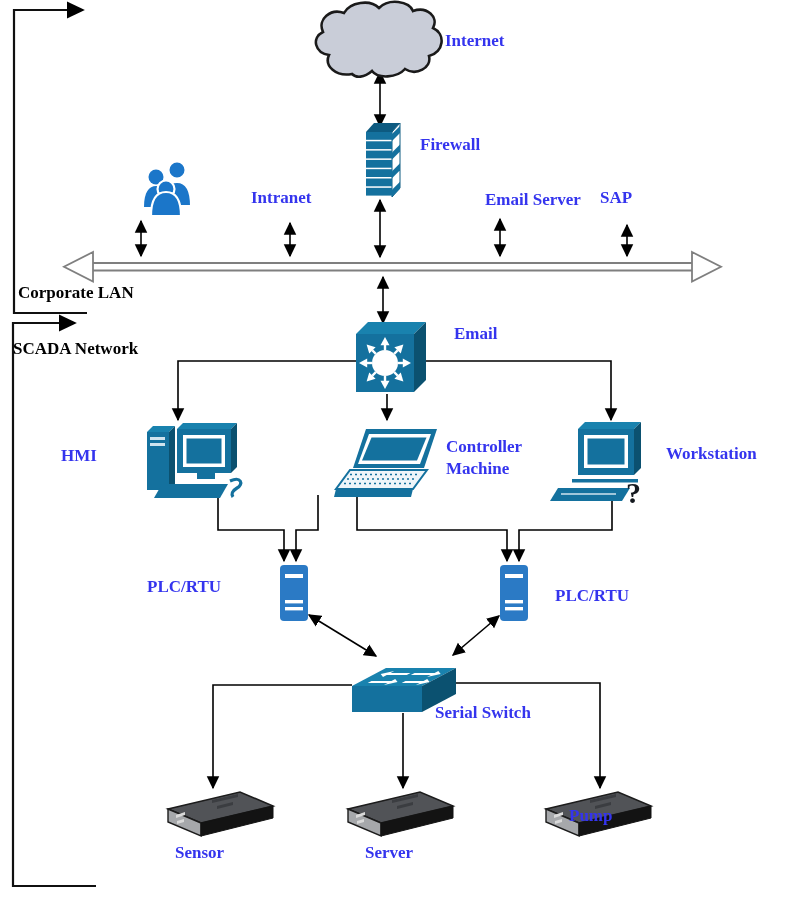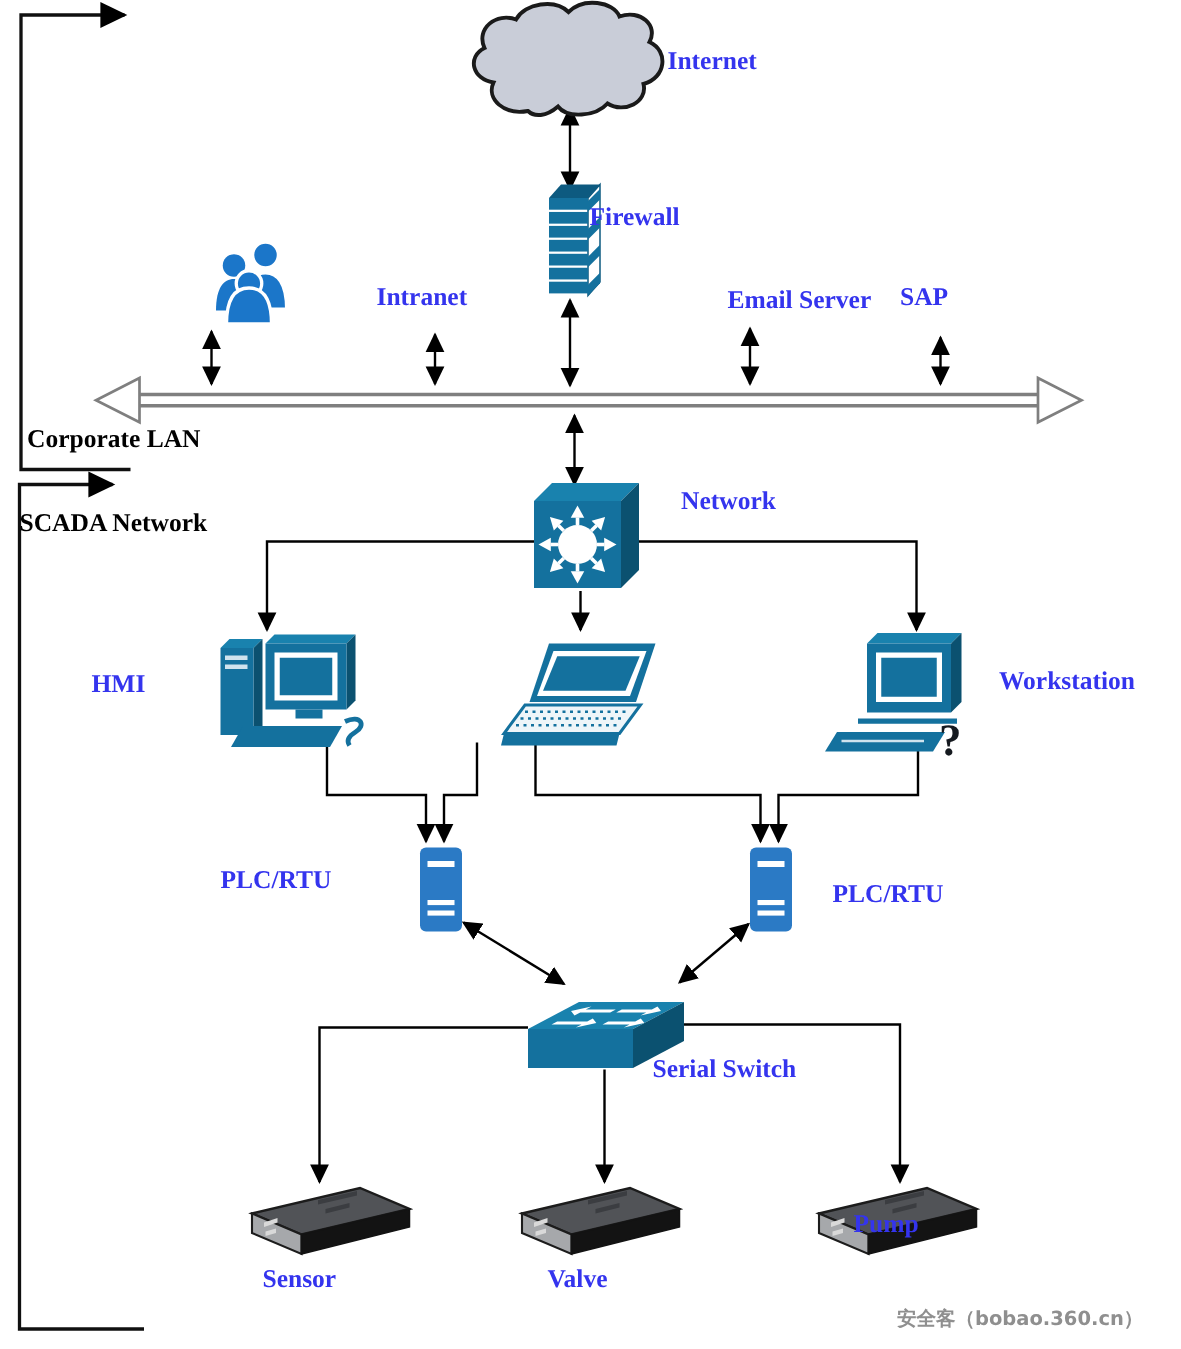--- a/index.html
+++ b/index.html
@@ -211,29 +211,29 @@
       <path d="M 44 3 H 62 V 1 L 70 4 L 62 7 V 5 H 44 Z"></path>
     </g>
   </g>
 
   <use href="#devbox" x="0" y="0"></use>
   <use href="#devbox" x="180" y="0"></use>
   <use href="#devbox" x="378" y="0"></use>
 </svg>
 
   <div class="lbl" style="left:433px;top:31px;margin-left:12px;">Internet</div>
-  <div class="lbl" style="left:393px;top:135px;">Firewall</div>
+  <div class="lbl" style="left:420px;top:135px;">Firewall</div>
   <div class="lbl" style="left:251px;top:188px;text-align:right;">Intranet</div>
   <div class="lbl" style="left:453px;top:190px;margin-left:32px;">Email Server</div>
   <div class="lbl" style="left:600px;top:188px;">SAP</div>
   <div class="lbl black" style="left:18px;top:283px;font-family:Liberation Serif, serif;">Corporate LAN</div>
   <div class="lbl black" style="left:13px;top:339px;">SCADA Network</div>
-  <div class="lbl" style="left:454px;top:324px;">Network</div>
+  <div class="lbl" style="left:454px;top:324px;">Email</div>
   <div class="lbl" style="left:61px;top:446px;">HMI</div>
+  <div class="lbl wrap" style="left:446px;top:436px;">Controller Machine</div>
   <div class="lbl" style="left:666px;top:444px;">Workstation</div>
   <div class="lbl" style="left:147px;top:577px;">PLC/RTU</div>
   <div class="lbl" style="left:555px;top:586px;">PLC/RTU</div>
   <div class="lbl" style="left:435px;top:703px;">Serial Switch</div>
   <div class="lbl" style="left:175px;top:843px;">Sensor</div>
-  <div class="lbl" style="left:365px;top:843px;">Valve</div>
+  <div class="lbl" style="left:365px;top:843px;">Server</div>
   <div class="lbl" style="left:569px;top:806px;">Pump</div>
-  <div class="watermark">安全客（bobao.360.cn）</div>
 </div>
 
 </body></html>

